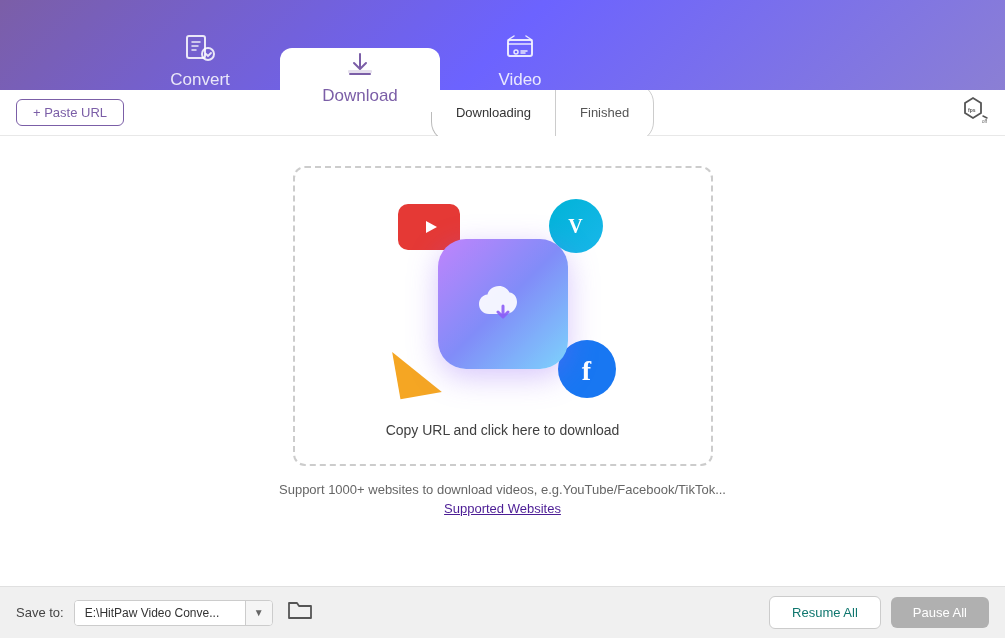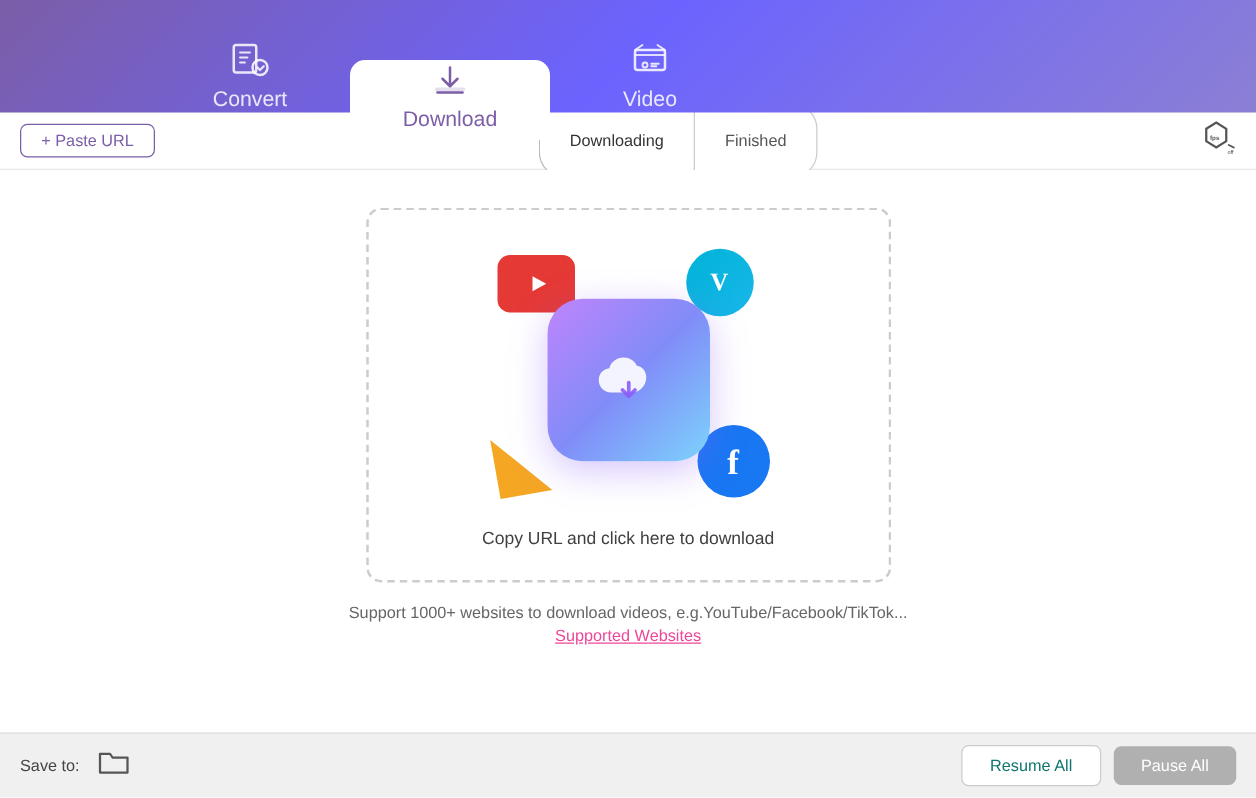--- a/index.html
+++ b/index.html
@@ -143,21 +143,21 @@
       margin-top: 8px;
     }
 
     .support-text {
       margin-top: 16px;
       font-size: 13px;
       color: #666;
       text-align: center;
     }
     .supported-link {
-      color: #ec4899;
+      color: #4c1d95;
       text-decoration: underline;
       cursor: pointer;
       font-size: 13px;
       display: block;
       text-align: center;
       margin-top: 4px;
     }
 
     
     .bottom-bar {
@@ -333,20 +333,24 @@
   </div>
 
   <div class="support-text">Support 1000+ websites to download videos, e.g.YouTube/Facebook/TikTok...</div>
   <a class="supported-link">Supported Websites</a>
 
 </div>
 
 <div class="bottom-bar">
   <span class="save-to-label">Save to:</span>
 
+  <div class="path-select-wrapper">
+    <input type="text" class="path-input" value="E:\HitPaw Video Conve..." style="">
+    <button class="path-dropdown-btn">▼</button>
+  </div>
 
   <button class="folder-btn">
     <span>
       <svg width="26" height="22" viewBox="0 0 26 22" fill="none" xmlns="http://www.w3.org/2000/svg">
         <path d="M2 4h8l2 3h12v12H2V4z" stroke="#555" stroke-width="1.8" fill="none" stroke-linejoin="round"></path>
       </svg>
     </span>
   </button>
 
   <div class="bottom-spacer"></div>

